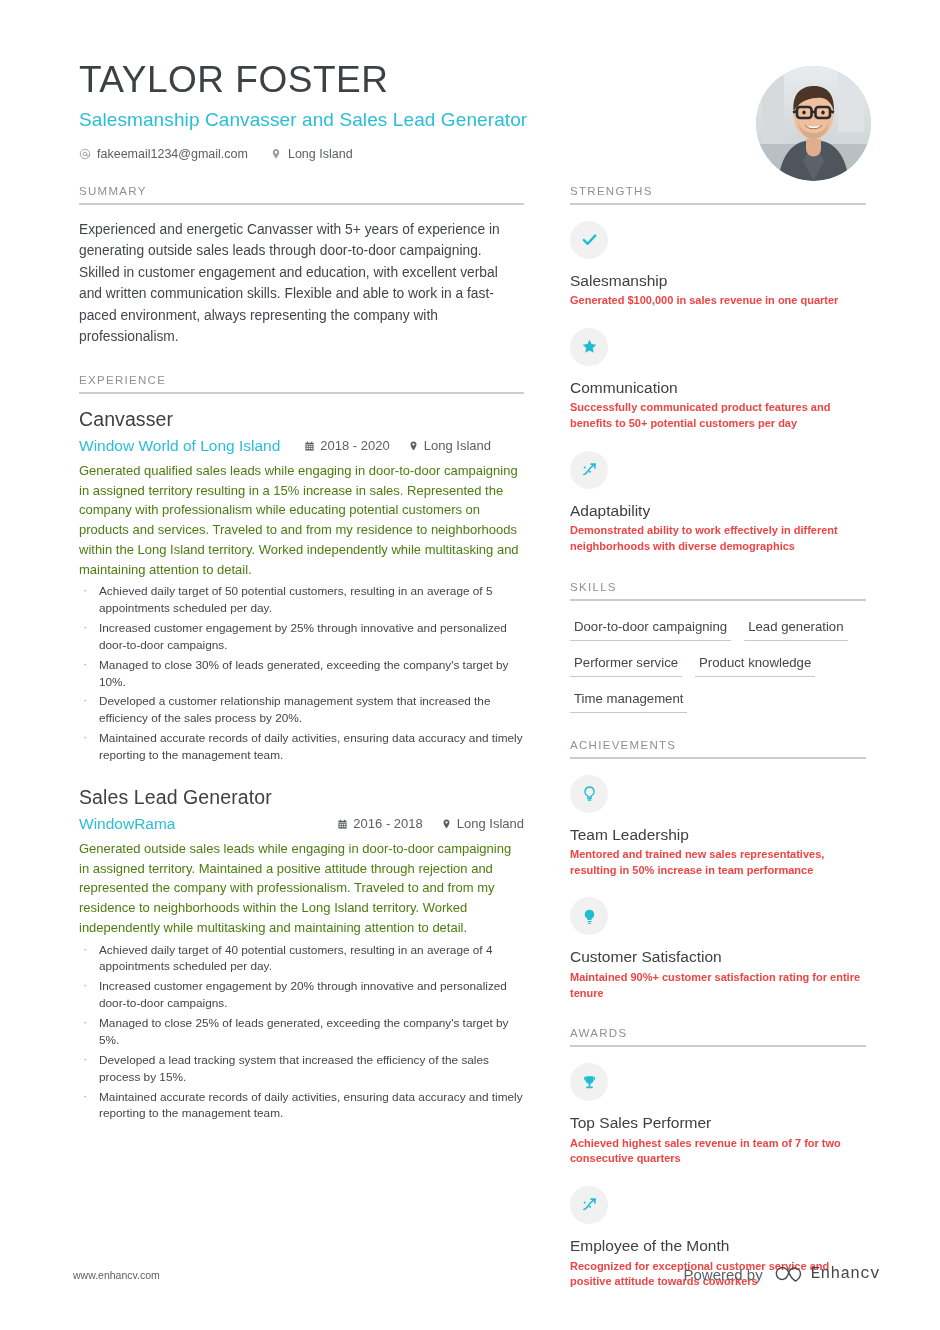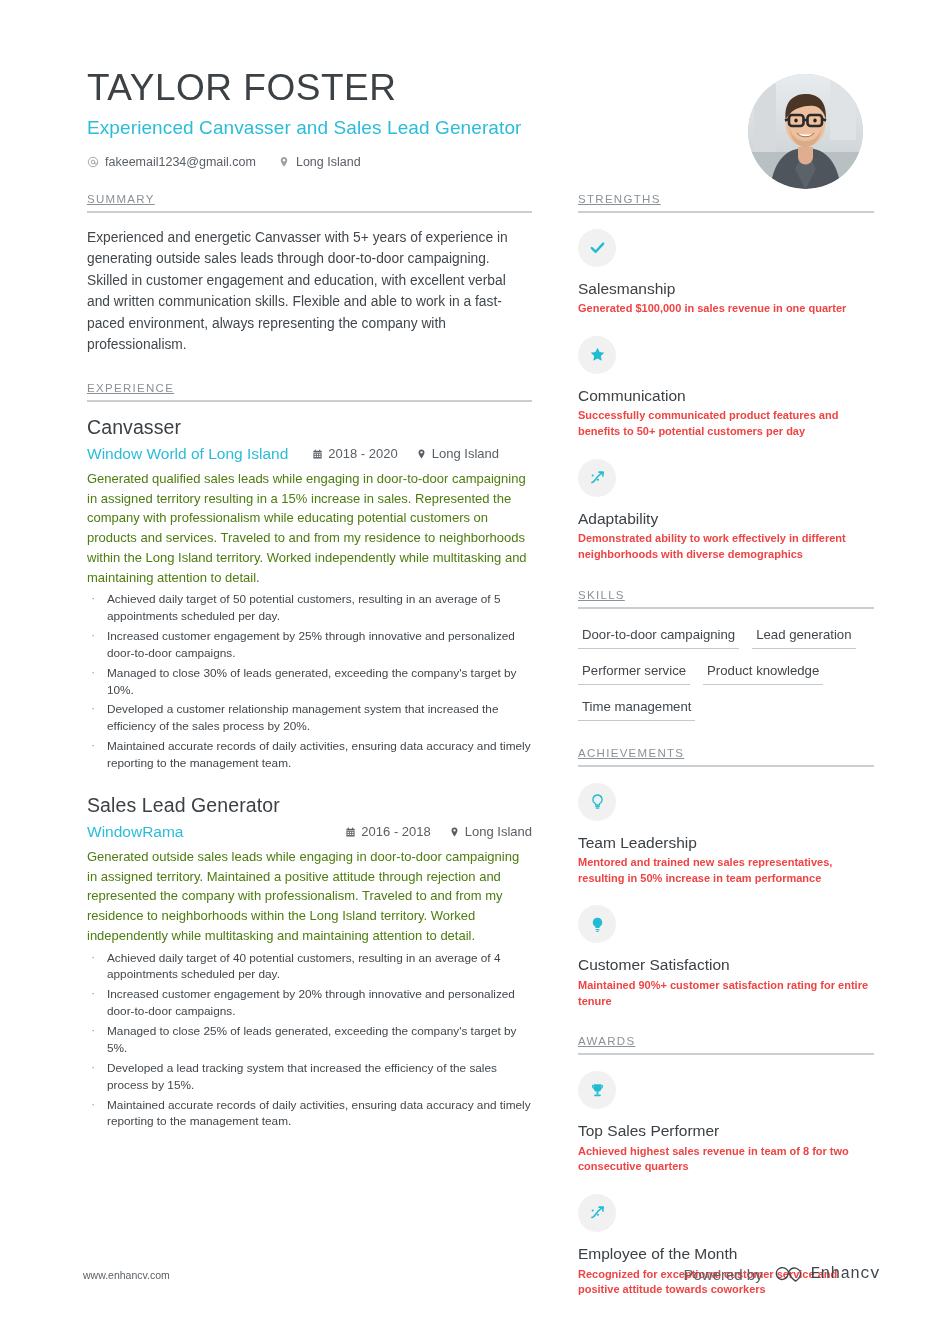--- a/index.html
+++ b/index.html
@@ -3,21 +3,21 @@
 <meta charset="utf-8">
 <style>
   * { box-sizing: border-box; margin: 0; padding: 0; }
   html, body {
     width: 940px; height: 1330px;
     background: #ffffff;
     font-family: "Liberation Sans", sans-serif;
     color: #3f4448;
     -webkit-font-smoothing: antialiased;
   }
-  .page { position: relative; width: 940px; height: 1330px; padding: 12px; }
+  .page { position: relative; width: 940px; height: 1330px; padding: 4px; }
 
   
   .header { position: relative; padding: 56px 60px 0 75px; }
   .name {
     font-size: 37px; font-weight: 400; letter-spacing: 0.5px;
     color: #3c4145; line-height: 1.1; white-space: nowrap;
   }
   .headline {
     font-size: 19px; font-weight: 400; color: #2bbdd8;
     margin-top: 8px; letter-spacing: 0.1px;
@@ -37,21 +37,21 @@
   .avatar svg { display: block; width: 115px; height: 115px; }
 
   
   .columns { display: flex; padding: 0 60px 0 75px; margin-top: 24px; gap: 46px; }
   .col-left { width: 445px; flex: 0 0 445px; }
   .col-right { width: 296px; flex: 0 0 296px; }
 
   .section { margin-bottom: 26px; }
   .section-title {
     font-size: 11.5px; letter-spacing: 1.3px; color: #8b9196;
-    text-transform: uppercase; font-weight: 400; padding-bottom: 6px; text-decoration: underline;
+    text-transform: uppercase; font-weight: 400; padding-bottom: 6px;
   }
   .section-rule { height: 2px; background: #c9ced2; width: 100%; margin-bottom: 14px; }
 
   .summary-text { font-size: 13.8px; line-height: 1.56; color: #41474c; }
 
   
   .job { margin-bottom: 22px; }
   .job-title { font-size: 19.5px; font-weight: 400; color: #3c4145; letter-spacing: 0.1px; }
   .job-meta {
     display: flex; align-items: center; margin-top: 6px; margin-bottom: 6px;
@@ -88,38 +88,38 @@
 
   
   .skills { display: flex; flex-wrap: wrap; gap: 10px 13px; }
   .skill-tag {
     font-size: 13.2px; color: #41474c; padding: 4px 4px 6px 4px;
     border-bottom: 1px solid #c4c9cd; white-space: nowrap;
   }
 
   
   .footer {
-    position: absolute; left: 83px; right: 60px; bottom: 46px;
+    position: absolute; left: 73px; right: 60px; bottom: 46px;
     display: flex; align-items: center; justify-content: space-between;
     font-size: 10.5px; color: #5a6066;
   }
   .footer-right { display: flex; align-items: center; gap: 11px; }
   .powered { font-size: 15px; color: #5a6066; }
   .brand { display: flex; align-items: flex-start; gap: 7px; font-family: Liberation Mono, monospace; }
   .brand svg { display: block; }
   .brand-name { font-size: 16px; color: #41474c; letter-spacing: 0.3px; }
 </style>
 </head>
 <body>
 
 <div class="page">
 
   <div class="header">
     <div class="name">TAYLOR FOSTER</div>
-    <div class="headline">Experienced Canvasser and Sales Lead Generator</div>
+    <div class="headline">Salesmanship Canvasser and Sales Lead Generator</div>
 
     <div class="contact-row">
       <div class="contact-item">
         <span class="ic">
           <svg viewBox="0 0 24 24" fill="none" stroke="currentColor" stroke-width="1.8">
             <circle cx="12" cy="12" r="9.5"></circle>
             <circle cx="12" cy="12" r="3.6"></circle>
             <path d="M15.6 12v2.2a2.6 2.6 0 0 0 5.2 0V12"></path>
           </svg>
         </span>
@@ -393,21 +393,21 @@
                 <path d="M6.5 3h11v5.2a5.5 5.5 0 0 1-11 0z"></path>
                 <path d="M6.6 4.3H4.2v1.9a3.6 3.6 0 0 0 3 3.5V8.2a2.1 2.1 0 0 1-1.4-1.9z"></path>
                 <path d="M17.4 4.3h2.4v1.9a3.6 3.6 0 0 1-3 3.5V8.2a2.1 2.1 0 0 0 1.4-1.9z"></path>
                 <rect x="10.7" y="13.2" width="2.6" height="4.4"></rect>
                 <rect x="7.4" y="17.6" width="9.2" height="2.5" rx="0.6"></rect>
               </svg>
             </span>
           </div>
           <div class="icon-body">
             <div class="icon-heading">Top Sales Performer</div>
-            <div class="icon-desc">Achieved highest sales revenue in team of 8 for two consecutive quarters</div>
+            <div class="icon-desc">Achieved highest sales revenue in team of 7 for two consecutive quarters</div>
           </div>
         </div>
 
         <div class="icon-item">
           <div class="icon-badge">
             <span>
               <svg viewBox="0 0 24 24" fill="none" stroke="currentColor" stroke-width="2.2" stroke-linecap="round" stroke-linejoin="round">
                 <path d="M4 19 C9 19 11 8 19.5 5.2"></path>
                 <path d="M14.2 4.4 L20 4.2 L19.6 10"></path>
                 <circle cx="5.2" cy="9.2" r="1.5" fill="currentColor" stroke="none"></circle>

